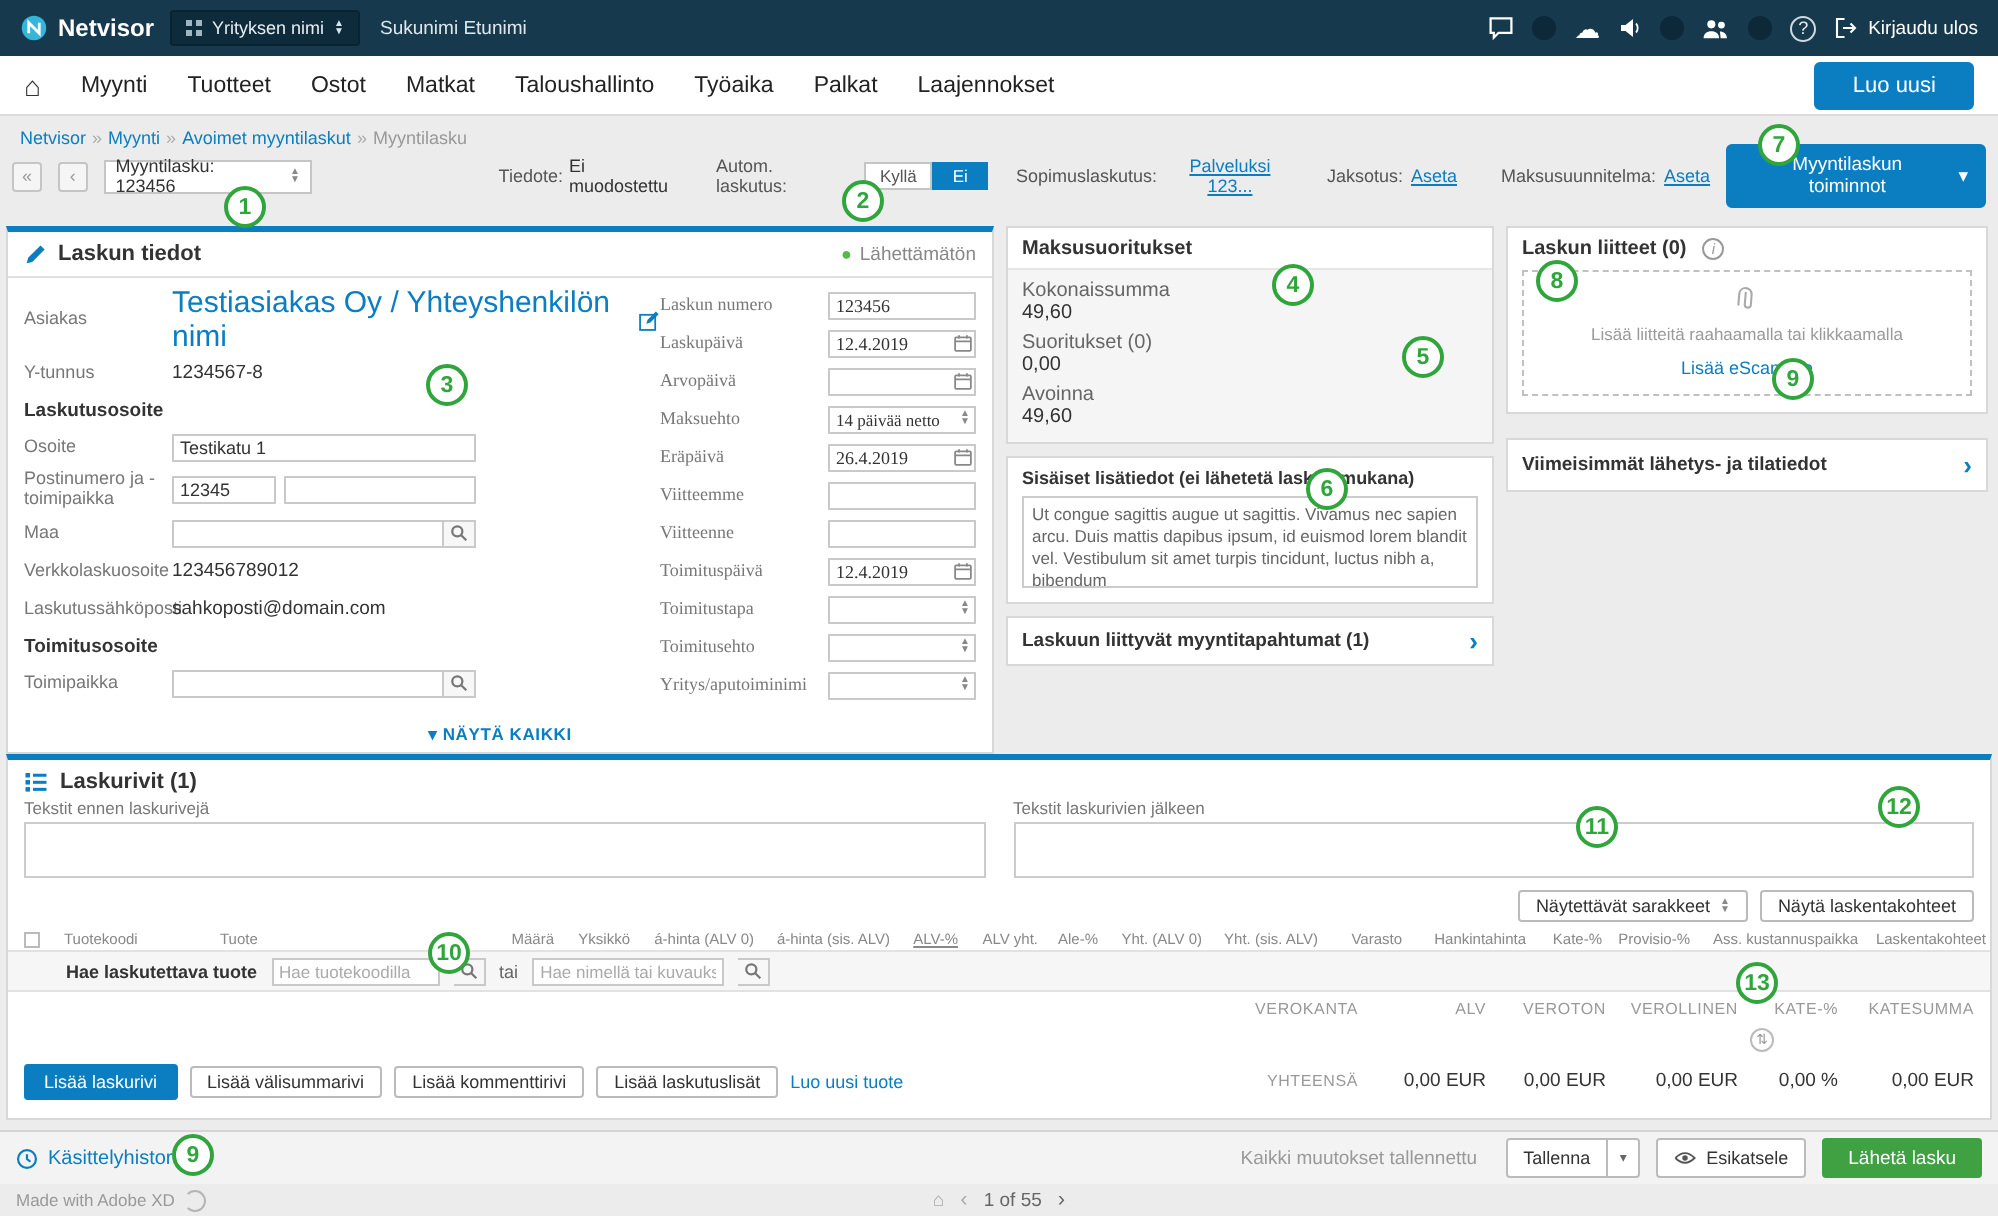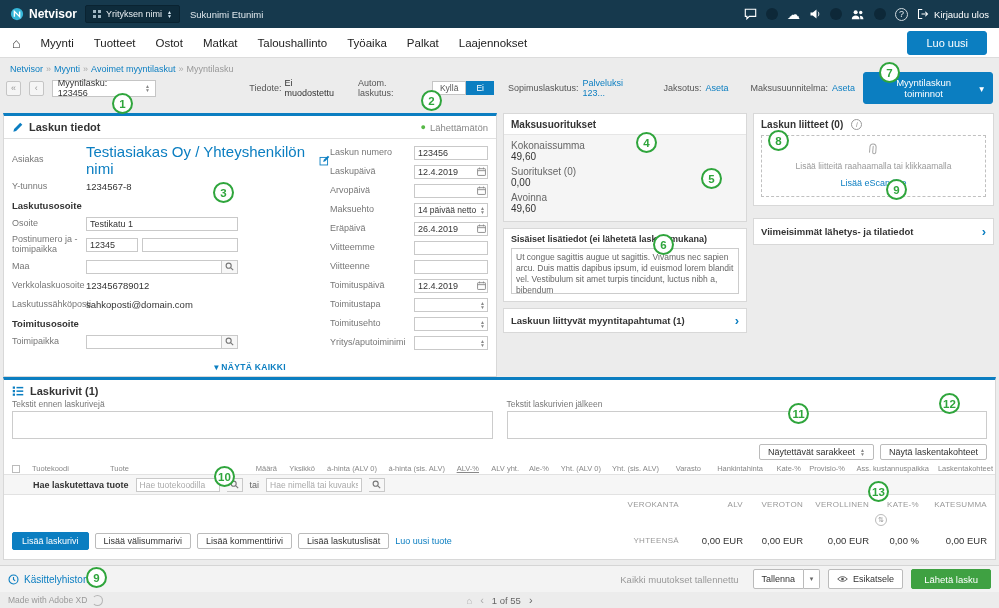--- a/index.html
+++ b/index.html
@@ -28,38 +28,38 @@
 .luo-uusi{margin-left:auto;font-size:11px;padding:5px 18px;}
 
 .crumbs{padding:6px 10px 2px;font-size:9px;color:#999;line-height:11px;}
 .crumbs .lnk{color:#0b7ec1;cursor:pointer;}
 .crumbs .sep{color:#aaa;margin:0 3px;}
 
 .toolbar{display:flex;align-items:center;gap:8px;padding:0 6px;height:22px;}
 .pager-btn{width:15px;height:15px;border:1px solid #c5c5c5;background:#f5f5f5;color:#999;font-size:9px;display:flex;align-items:center;justify-content:center;border-radius:2px;cursor:pointer;}
 .inv-select{height:17px;border:1px solid #c5c5c5;background:#fff;display:flex;align-items:center;gap:6px;padding:0 5px;font-size:9px;cursor:pointer;}
 .tb-label{font-size:9px;color:#555;}
-.tb-link{font-size:9px;color:#0b7ec1;cursor:pointer;}
+.tb-link{font-size:9px;color:#0b7ec1;text-decoration:underline;cursor:pointer;text-align:center;}
 .toggle{display:flex;}
 .t-off{border:1px solid #c5c5c5;background:#fff;color:#555;font-size:8.5px;padding:1px 7px;cursor:pointer;}
 .t-on{background:#0b7ec1;border:1px solid #0b7ec1;color:#fff;font-size:8.5px;padding:1px 9px;cursor:pointer;}
 .actions-btn{margin-left:auto;font-size:9.5px;padding:4px 8px 4px 12px;display:flex;align-items:center;gap:8px;}
 .spin{display:flex;flex-direction:column;font-size:5px;line-height:4px;color:#888;}
 .spin.w{color:#d7e9f5;}
 
 .main-row{display:flex;align-items:flex-start;gap:6px;padding:0 5px 0 3px;margin-top:14px;height:264px;}
 .panel{background:#fff;border:1px solid #d8d8d8;}
 .left-panel{width:494px;height:264px;border-top:3px solid #0b7ec1;position:relative;}
 .lp-head{display:flex;align-items:center;gap:6px;padding:5px 8px;border-bottom:1px solid #e0e0e0;}
 .lp-title{font-size:11px;font-weight:bold;color:#333;}
 .status{margin-left:auto;display:flex;align-items:center;gap:4px;font-size:9.5px;color:#888;}
 .dot-green{color:#57b847;font-size:9px;}
 .lp-body{display:flex;padding:4px 8px 0;}
 .sub-left{width:320px;}
-.sub-right{flex:1;}
+.sub-right{flex:1;font-family:Liberation Serif, serif;}
 .frow{display:flex;align-items:center;min-height:19px;}
 .flabel{width:74px;color:#777;font-size:9px;line-height:1.1;padding-right:4px;flex:none;}
 .flabel-r{width:84px;color:#777;font-size:9px;line-height:1.1;padding-right:4px;flex:none;}
 .fval{font-size:9.5px;color:#333;}
 .sec-hdr{font-weight:bold;font-size:9.5px;color:#333;min-height:18px;display:flex;align-items:center;}
 .cust-link{color:#0b7ec1;font-size:15px;cursor:pointer;}
 .edit-ic{margin-left:auto;cursor:pointer;display:flex;}
 input.txt{height:14px;border:1px solid #c9c9c9;font-size:9px;padding:0 3px;font-family:inherit;color:#333;background:#fff;}
 input::placeholder{color:#aaa;}
 .txt-osoite{width:152px;}

